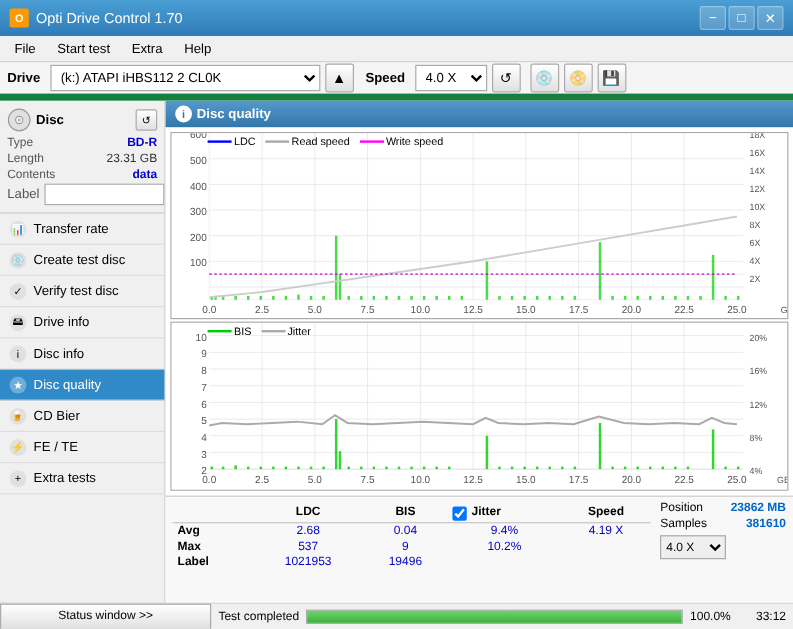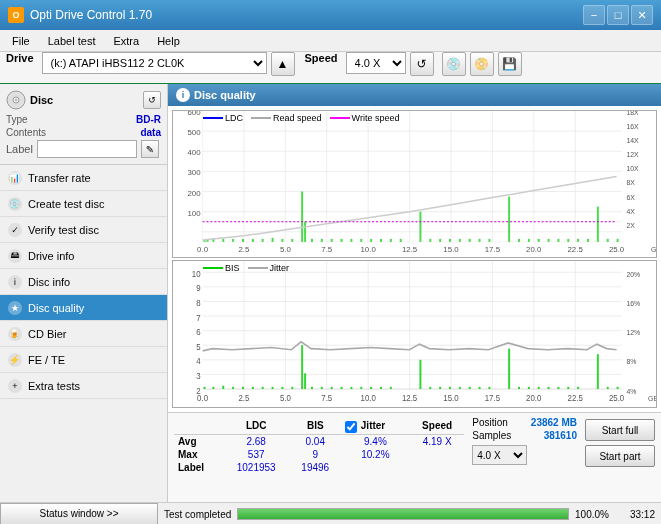--- a/index.html
+++ b/index.html
@@ -11,32 +11,32 @@
     .title-bar-icon { width: 16px; height: 16px; background: #ff9900; border-radius: 2px; display: flex; align-items: center; justify-content: center; font-size: 9px; color: white; font-weight: bold; }
     .title-bar-text { font-size: 12px; font-weight: normal; }
     .title-bar-controls { display: flex; gap: 2px; }
     .title-btn { width: 22px; height: 20px; background: rgba(255,255,255,0.2); border: 1px solid rgba(255,255,255,0.3); color: white; cursor: pointer; display: flex; align-items: center; justify-content: center; font-size: 11px; border-radius: 2px; }
     
     
     .menu-bar { background: #f0f0f0; border-bottom: 1px solid #ccc; height: 22px; display: flex; align-items: center; padding: 0 4px; gap: 2px; }
     .menu-item { padding: 2px 8px; cursor: pointer; font-size: 11px; border-radius: 2px; }
     
     
-    .toolbar { background: #f5f5f5; border-bottom: 1px solid #15803d; height: 32px; display: flex; padding: 0 6px; gap: 4px; }
+    .toolbar { background: #f5f5f5; border-bottom: 6px solid #15803d; height: 32px; display: flex; align-items: center; padding: 0 6px; gap: 4px; }
     .toolbar-label { font-size: 11px; font-weight: bold; margin-right: 4px; }
     .drive-select { height: 22px; width: 225px; font-size: 11px; border: 1px solid #aaa; background: white; padding: 0 4px; }
     .toolbar-btn { height: 24px; width: 24px; border: 1px solid #aaa; background: linear-gradient(to bottom, #fff, #e0e0e0); cursor: pointer; display: flex; align-items: center; justify-content: center; font-size: 12px; border-radius: 2px; }
     .speed-label { font-size: 11px; font-weight: bold; margin-left: 6px; margin-right: 4px; }
     .speed-select { height: 22px; width: 60px; font-size: 11px; border: 1px solid #aaa; background: white; padding: 0 4px; }
     
     
     .main { display: flex; height: calc(524px - 30px - 22px - 32px - 22px); }
     
     
-    .left-panel { width: 168px; background: #f0f0f0; border-right: 1px solid #ccc; display: flex; flex-direction: column; }
+    .left-panel { width: 138px; background: #f0f0f0; border-right: 1px solid #ccc; display: flex; flex-direction: column; }
     
     .disc-info-section { padding: 6px; border-bottom: 1px solid #ccc; }
     .disc-header { display: flex; align-items: center; justify-content: space-between; margin-bottom: 4px; }
     .disc-header-left { display: flex; align-items: center; gap: 4px; }
     .disc-icon { width: 20px; height: 20px; }
     .disc-title { font-size: 11px; font-weight: bold; }
     .disc-info-row { display: flex; justify-content: space-between; margin-bottom: 2px; font-size: 10px; }
     .disc-info-label { color: #555; }
     .disc-info-value { color: #0000cc; font-weight: bold; }
     .disc-info-value.normal { color: #333; font-weight: normal; }
@@ -45,21 +45,21 @@
     .label-btn { height: 18px; width: 18px; border: 1px solid #aaa; background: linear-gradient(to bottom, #fff, #e0e0e0); cursor: pointer; font-size: 10px; display: flex; align-items: center; justify-content: center; }
     
     
     .nav-items { flex: 1; }
     .nav-item { height: 26px; display: flex; align-items: center; padding: 0 8px; cursor: pointer; font-size: 11px; border-bottom: 1px solid #ddd; gap: 6px; }
     .nav-item.active { background: #308ac8; color: white; }
     .nav-item-icon { width: 14px; height: 14px; border-radius: 50%; display: flex; align-items: center; justify-content: center; font-size: 9px; }
     
     
     .status-bar { height: 22px; background: #f0f0f0; border-top: 1px solid #ccc; display: flex; align-items: center; }
-    .status-btn { width: 158px; height: 22px; background: linear-gradient(to bottom, #fff, #e0e0e0); border: 1px solid #aaa; cursor: pointer; font-size: 10px; display: flex; align-items: center; justify-content: center; }
+    .status-btn { width: 176px; height: 22px; background: linear-gradient(to bottom, #fff, #e0e0e0); border: 1px solid #aaa; cursor: pointer; font-size: 10px; display: flex; align-items: center; justify-content: center; }
     .status-progress-area { flex: 1; display: flex; align-items: flex-end; padding: 0 6px; gap: 6px; }
     .progress-bar-container { flex: 1; height: 12px; background: #e0e0e0; border: 1px solid #aaa; }
     .progress-bar-fill { height: 100%; background: linear-gradient(to bottom, #6fd46f, #3ab03a); }
     .status-text { font-size: 10px; }
     .status-time { font-size: 10px; margin-left: 15px; }
     
     
     .right-panel { flex: 1; background: white; display: flex; flex-direction: column; }
     
     
@@ -109,21 +109,21 @@
   </div>
   <div class="title-bar-controls">
     <button class="title-btn">−</button>
     <button class="title-btn">□</button>
     <button class="title-btn close">✕</button>
   </div>
 </div>
 
 <div class="menu-bar">
   <span class="menu-item">File</span>
-  <span class="menu-item">Label test</span>
+  <span class="menu-item">Start test</span>
   <span class="menu-item">Extra</span>
   <span class="menu-item">Help</span>
 </div>
 
 <div class="toolbar">
   <span class="toolbar-label">Drive</span>
   <select class="drive-select">
     <option>(k:)  ATAPI iHBS112  2 CL0K</option>
   </select>
   <button class="toolbar-btn" title="Eject">▲</button>
@@ -152,20 +152,24 @@
             <circle cx="10" cy="10" r="3" fill="white" stroke="#999" stroke-width="1"></circle>
             <circle cx="10" cy="10" r="1.5" fill="#bbb"></circle>
           </svg>
           <span class="disc-title">Disc</span>
         </div>
         <button class="toolbar-btn" style="width:18px;height:18px;font-size:9px;">↺</button>
       </div>
       <div class="disc-info-row">
         <span class="disc-info-label">Type</span>
         <span class="disc-info-value">BD-R</span>
+      </div>
+      <div class="disc-info-row">
+        <span class="disc-info-label">Length</span>
+        <span class="disc-info-value normal">23.31 GB</span>
       </div>
       <div class="disc-info-row">
         <span class="disc-info-label">Contents</span>
         <span class="disc-info-value">data</span>
       </div>
       <div class="label-row">
         <span class="disc-info-label">Label</span>
         <input class="label-input" type="text" style="">
         <button class="label-btn">✎</button>
       </div>
@@ -529,24 +533,20 @@
         </div>
         <div style="margin-top:4px;">
           <select class="speed-select2">
             <option>4.0 X</option>
             <option>Max</option>
             <option>2.0 X</option>
           </select>
         </div>
       </div>
 
-      <div class="buttons-col">
-        <button class="action-btn">Start full</button>
-        <button class="action-btn">Start part</button>
-      </div>
 
     </div>
 
   </div>
 
 </div>
 
 <div class="status-bar">
   <button class="status-btn">Status window &gt;&gt;</button>
   <div class="status-progress-area">

